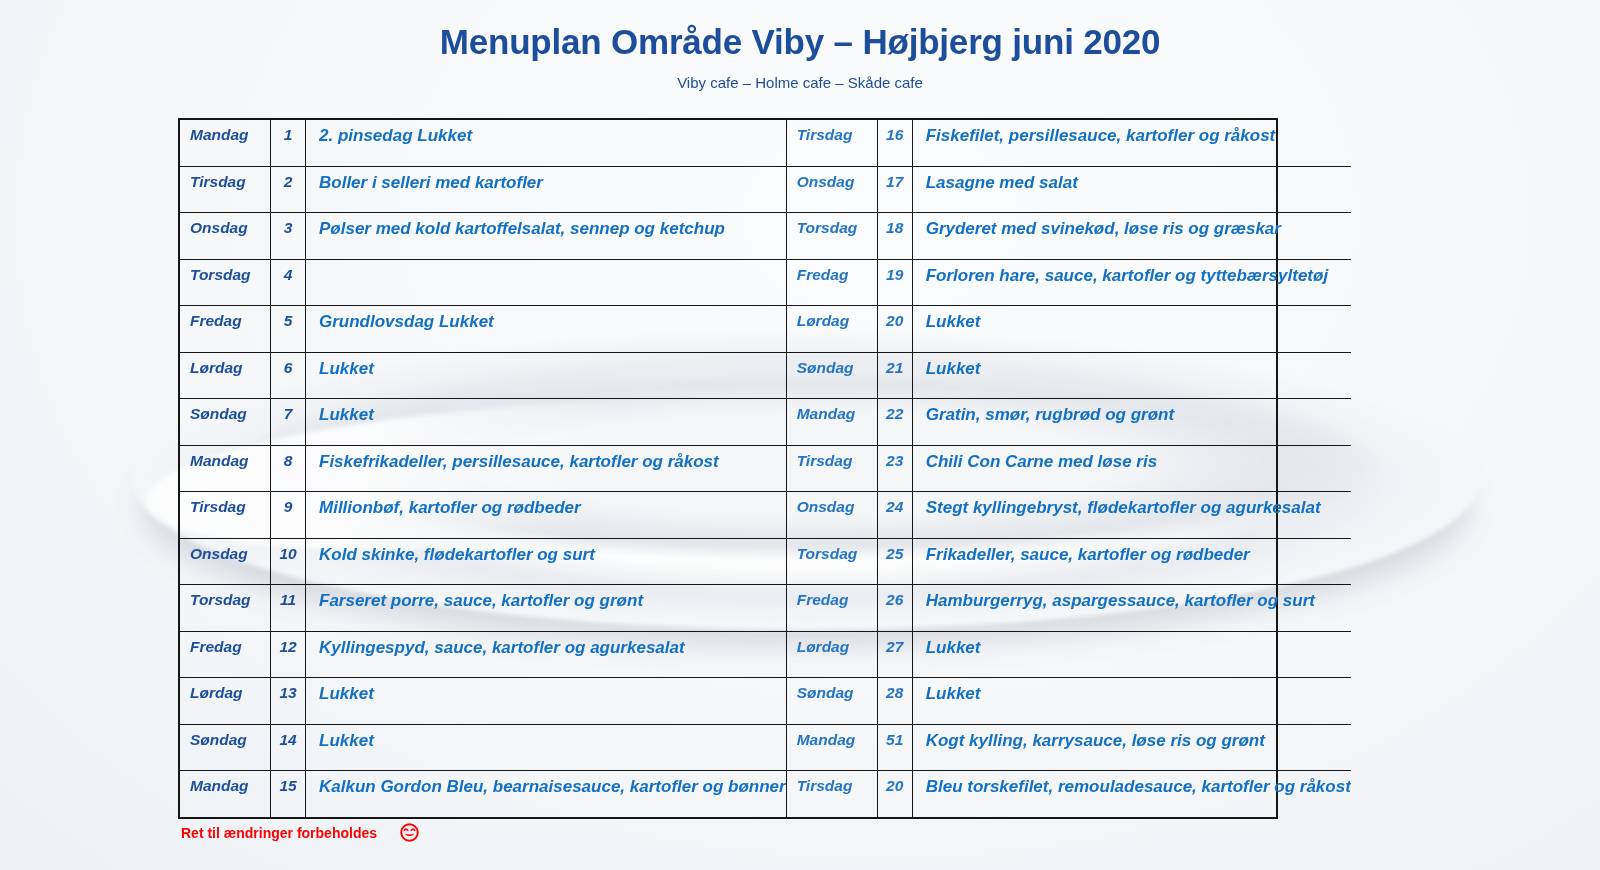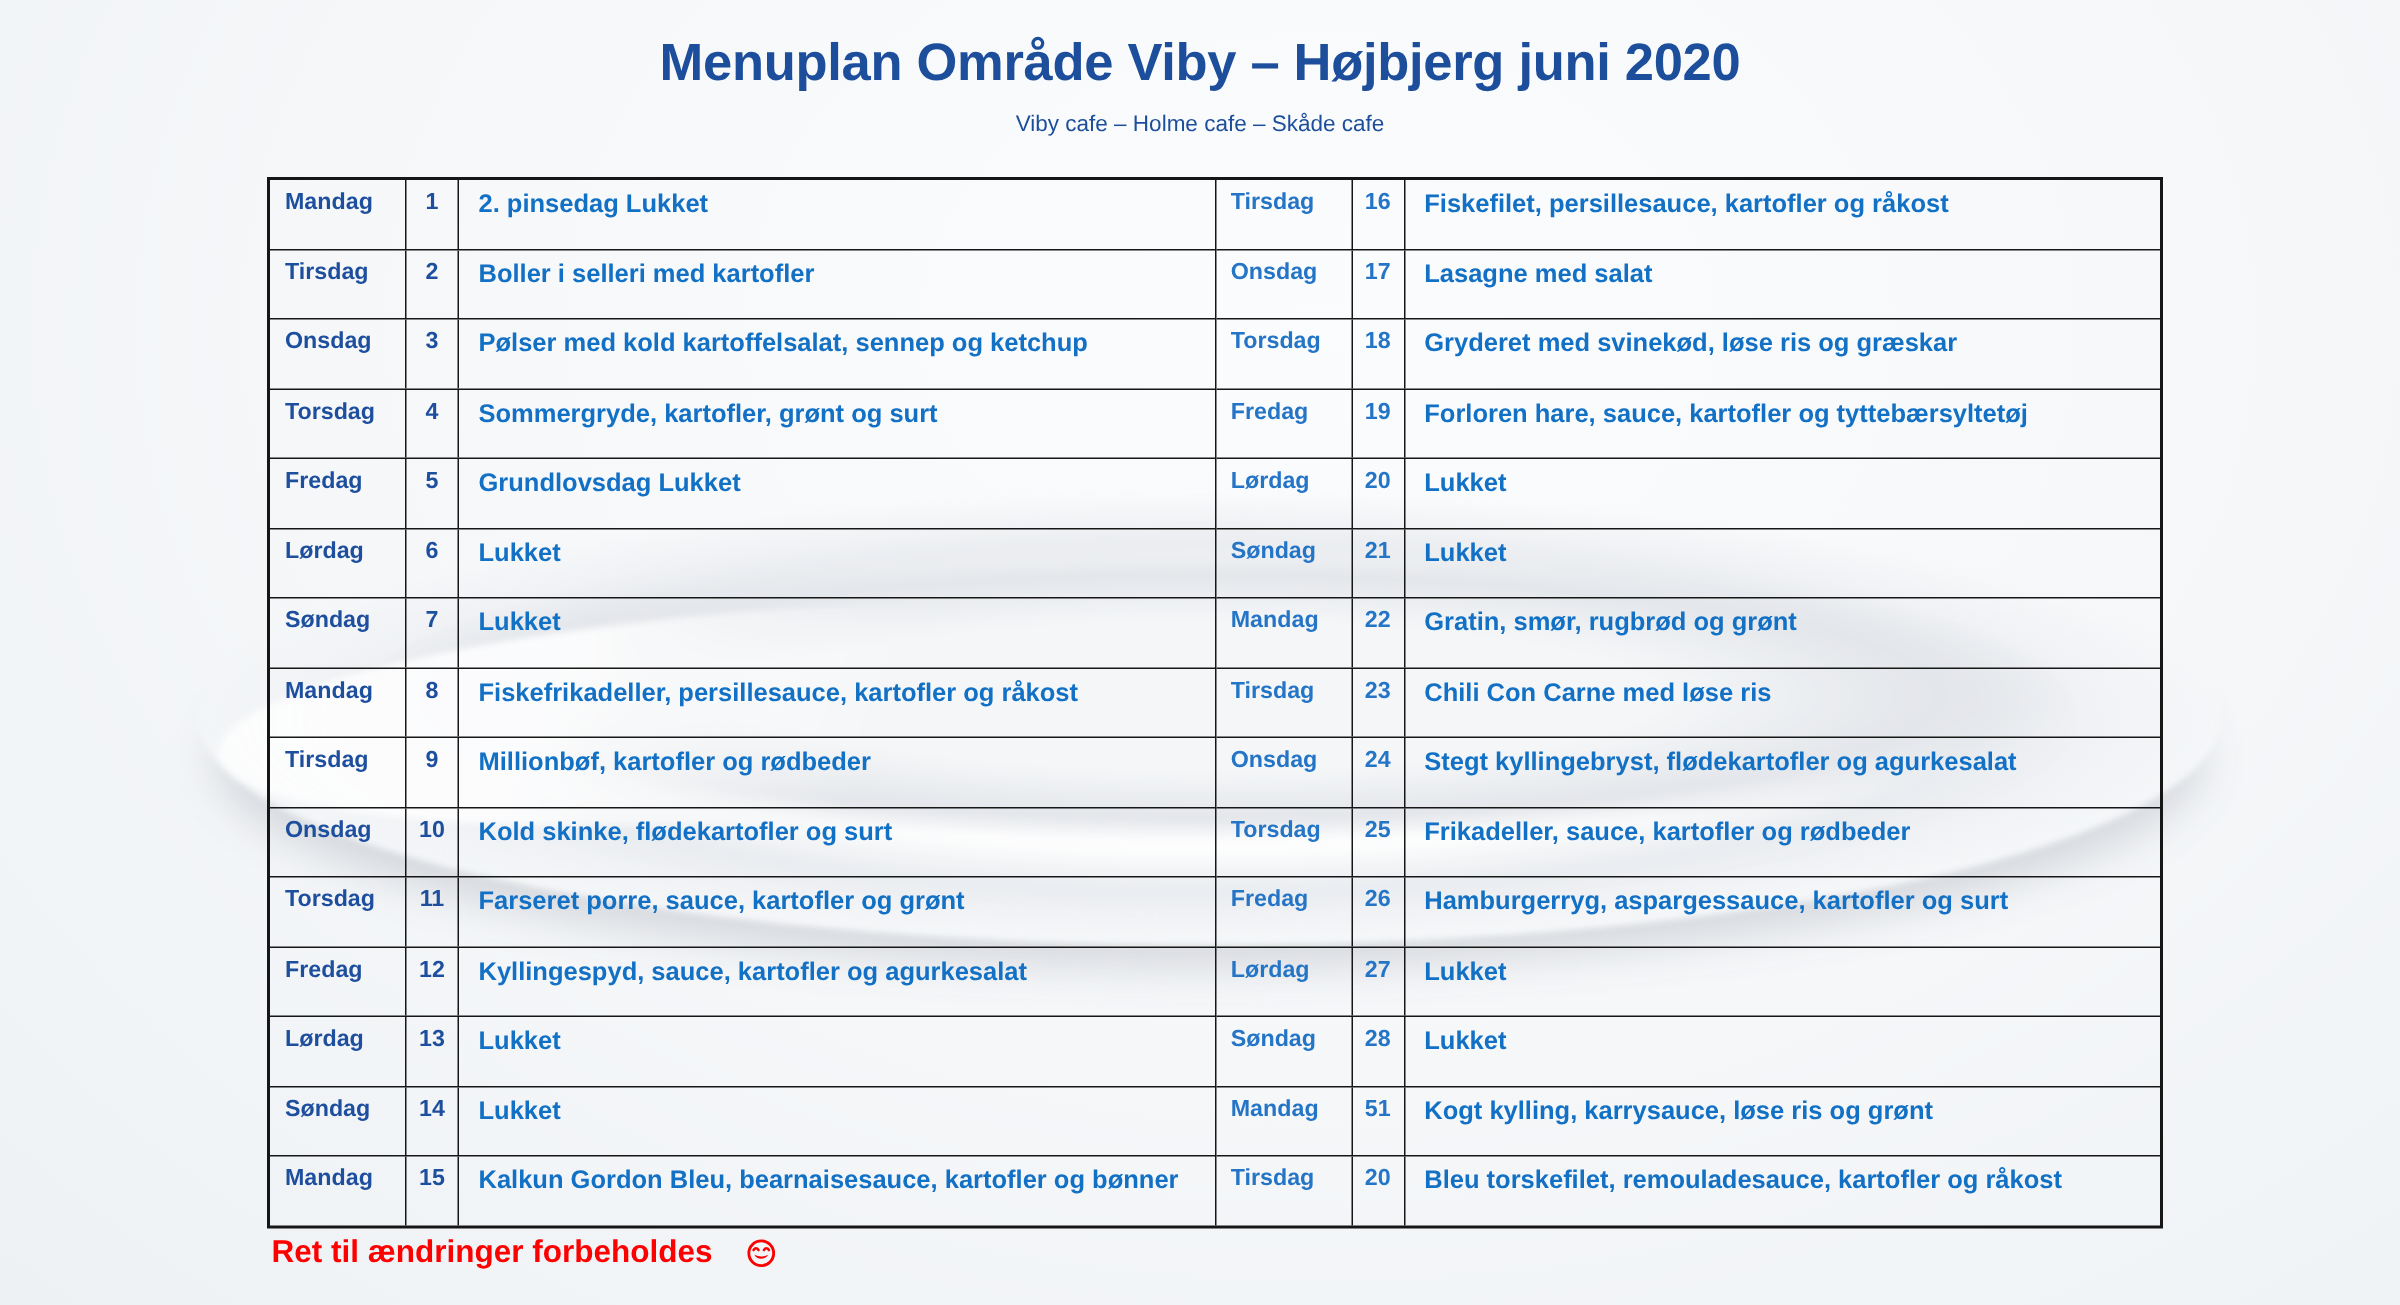--- a/index.html
+++ b/index.html
@@ -32,38 +32,38 @@
     position:absolute;top:22px;left:0;width:100%;text-align:center;z-index:2;
     font-size:35px;font-weight:bold;color:var(--title-blue);letter-spacing:-.2px;
   }
   .subtitle{
     position:absolute;top:74px;left:0;width:100%;text-align:center;z-index:2;
     font-size:15px;font-weight:normal;color:var(--title-blue);
   }
 
   
   .menu-table{
-    position:absolute;left:178px;top:118px;width:1264px;height:701px;z-index:1;
-    display:flex;border:2px solid var(--table-border);box-sizing:border-box;
+    position:absolute;left:178px;top:118px;width:1100px;height:701px;z-index:1;
+    display:flex;border:2px solid var(--table-border);box-sizing:border-box;font-style:italic;
   }
   .half{flex:1;display:flex;flex-direction:column;}
   .half.left{border-right:1.5px solid var(--table-border);}
   .row{flex:1;display:flex;box-sizing:border-box;}
   .row:not(:last-child){border-bottom:1.5px solid var(--table-border);}
   .cell{box-sizing:border-box;padding-top:6px;font-weight:bold;overflow:hidden;white-space:nowrap;}
   .cell.day{width:91px;padding-left:10px;font-size:15.5px;border-right:1.5px solid var(--table-border);}
   .cell.num{width:35px;text-align:center;font-size:15.5px;border-right:1.5px solid var(--table-border);}
   .cell.meal{flex:1;padding-left:13px;font-size:17px;color:var(--meal-blue);}
   .half.left  .cell.day,.half.left  .cell.num{color:var(--left-day-blue);}
   .half.right .cell.day,.half.right .cell.num{color:var(--right-day-blue);}
 
   
   .footer{
     position:absolute;left:181px;top:823px;z-index:2;display:flex;align-items:center;gap:23px;
-    font-size:21px;font-weight:bold;color:var(--footer-red);justify-content:space-between;
+    font-size:14px;font-weight:bold;color:var(--footer-red);justify-content:space-between;
   }
   .smiley{width:19px;height:19px;display:inline-block;}
 </style>
 </head>
 <body>
 
 <div class="stage">
 
   <div class="plate"></div>
 
@@ -87,21 +87,20 @@
 
         <div class="row">
           <div class="cell day">Onsdag</div>
           <div class="cell num">3</div>
           <div class="cell meal">Pølser med kold kartoffelsalat, sennep og ketchup</div>
         </div>
 
         <div class="row">
           <div class="cell day">Torsdag</div>
           <div class="cell num">4</div>
-          <div class="cell meal">Sommergryde, kartofler, grønt og surt</div>
         </div>
 
         <div class="row">
           <div class="cell day">Fredag</div>
           <div class="cell num">5</div>
           <div class="cell meal">Grundlovsdag Lukket</div>
         </div>
 
         <div class="row">
           <div class="cell day">Lørdag</div>

